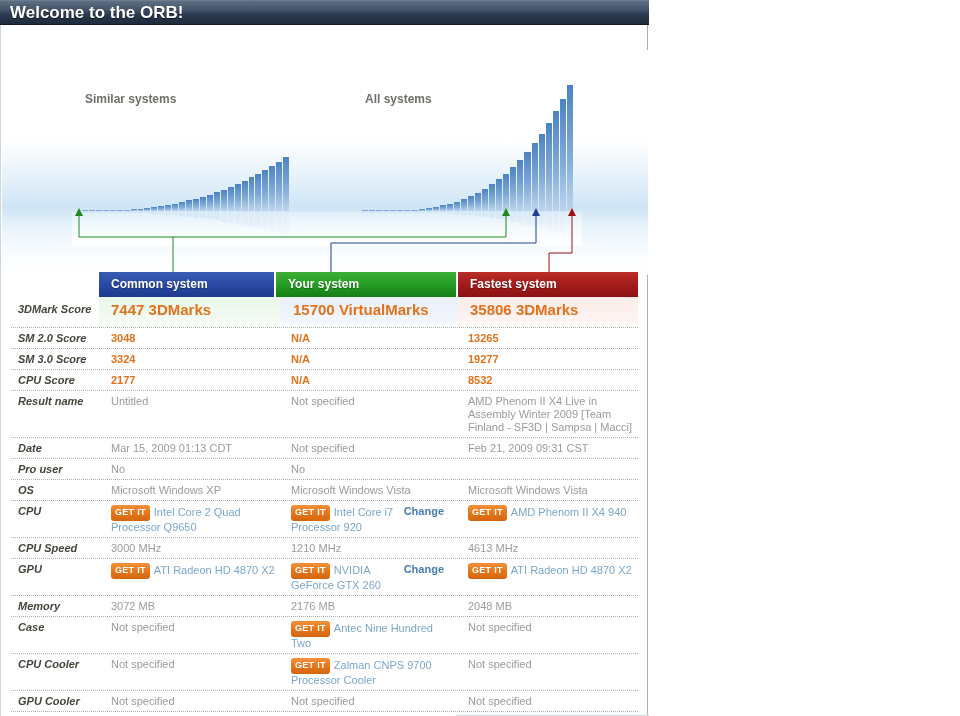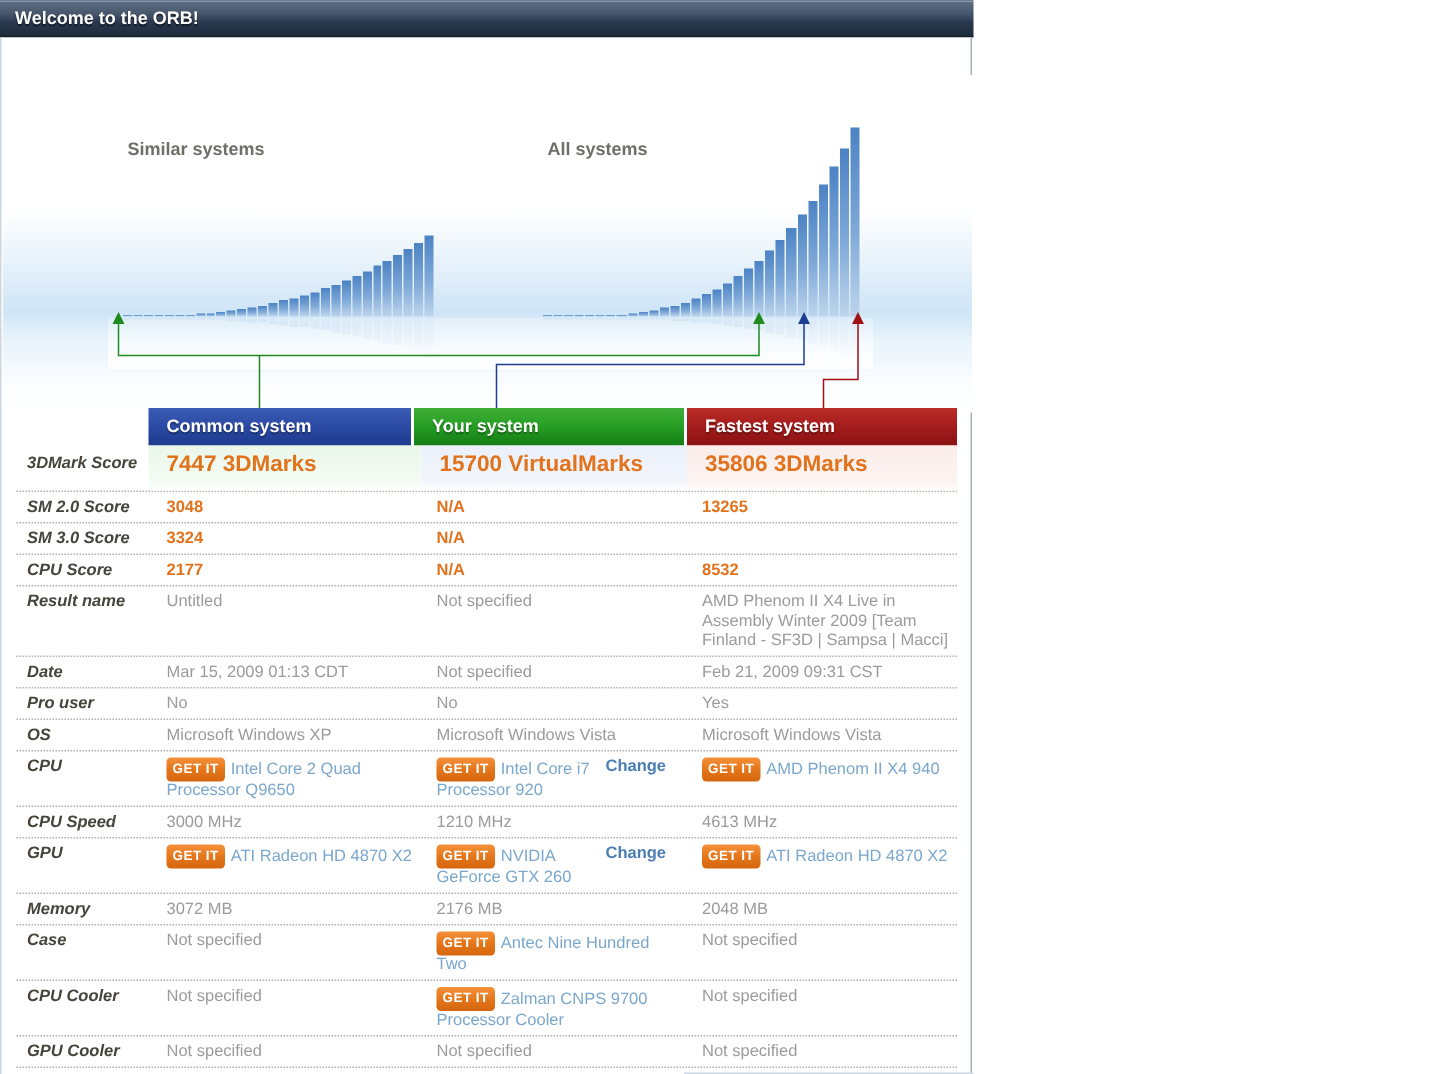--- a/index.html
+++ b/index.html
@@ -3,21 +3,21 @@
 <meta charset="utf-8">
 <style>
   html,body{margin:0;padding:0;background:#fff;}
   body{font-family:"Liberation Sans",sans-serif;}
   #stage{position:relative;width:960px;height:716px;background:#fff;overflow:hidden;}
 
   
   .titlebar{position:absolute;left:0;top:0;width:649px;height:25px;box-sizing:border-box;
     background:linear-gradient(180deg,#5e6e83 0%,#46566b 35%,#2a3950 60%,#1d2a3b 100%);
     border-top:1px solid #6c7d93;border-bottom:1px solid #121c29;}
-  .titlebar .t{color:#fff;font-size:12px;font-weight:bold;line-height:23px;padding-left:10px;
+  .titlebar .t{color:#fff;font-size:17px;font-weight:bold;line-height:23px;padding-left:10px;
     text-shadow:0 1px 1px rgba(0,0,0,.6);border-radius:11px;}
 
   
   .panel{position:absolute;left:0;top:25px;width:648px;height:691px;box-sizing:border-box;
     background:#fff;border-left:1px solid #cdd5dd;border-right:1px solid #a7afb7;}
 
   
   .chart-area{position:absolute;left:1px;top:25px;width:646px;height:225px;
     background:linear-gradient(180deg,#ffffff 0%,#ffffff 40%,#e3f0fa 58%,#cfe5f6 70%,#e9f4fb 79%,#fbfdff 92%,#ffffff 100%);}
   .chart-heading{position:absolute;font-size:12px;font-weight:bold;color:#6f6f69;}
@@ -245,20 +245,21 @@
           <div class="t-row">
             <div class="c-label">SM 2.0 Score</div>
             <div class="cell c1"><span class="score">3048</span></div>
             <div class="cell c2"><span class="score">N/A</span></div>
             <div class="cell c3"><span class="score">13265</span></div>
           </div>
           <div class="t-row">
             <div class="c-label">SM 3.0 Score</div>
             <div class="cell c1"><span class="score">3324</span></div>
             <div class="cell c2"><span class="score">N/A</span></div>
+            <div class="cell c3"><span class="score">19277</span></div>
           </div>
           <div class="t-row">
             <div class="c-label">CPU Score</div>
             <div class="cell c1"><span class="score">2177</span></div>
             <div class="cell c2"><span class="score">N/A</span></div>
             <div class="cell c3"><span class="score">8532</span></div>
           </div>
           <div class="t-row">
             <div class="c-label">Result name</div>
             <div class="cell c1"><span class="value">Untitled</span></div>
@@ -268,21 +269,20 @@
           <div class="t-row">
             <div class="c-label">Date</div>
             <div class="cell c1"><span class="value">Mar 15, 2009 01:13 CDT</span></div>
             <div class="cell c2"><span class="value">Not specified</span></div>
             <div class="cell c3"><span class="value">Feb 21, 2009 09:31 CST</span></div>
           </div>
           <div class="t-row">
             <div class="c-label">Pro user</div>
             <div class="cell c1"><span class="value">No</span></div>
             <div class="cell c2"><span class="value">No</span></div>
-            <div class="cell c3"><span class="value">Yes</span></div>
           </div>
           <div class="t-row">
             <div class="c-label">OS</div>
             <div class="cell c1"><span class="value">Microsoft Windows XP</span></div>
             <div class="cell c2"><span class="value">Microsoft Windows Vista</span></div>
             <div class="cell c3"><span class="value">Microsoft Windows Vista</span></div>
           </div>
           <div class="t-row">
             <div class="c-label">CPU</div>
             <div class="cell c1"><span class="getit">GET IT</span><a class="prodlink" href="#">Intel Core 2 Quad Processor Q9650</a></div>

